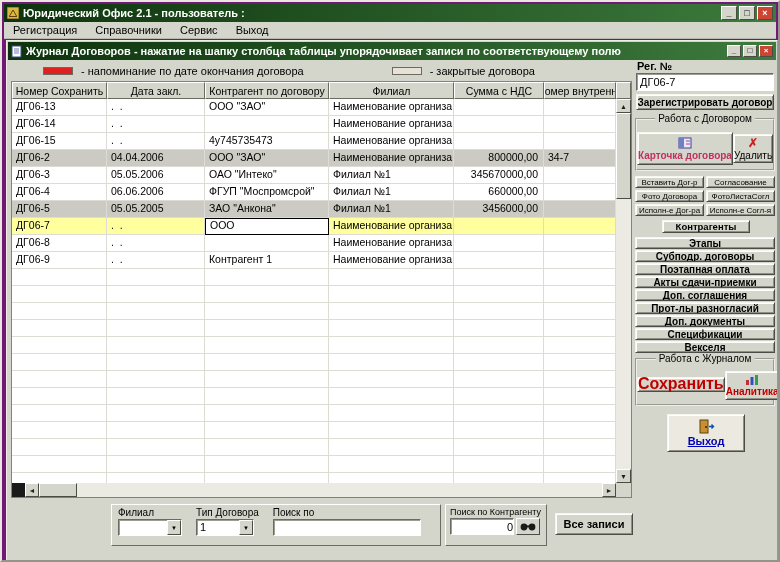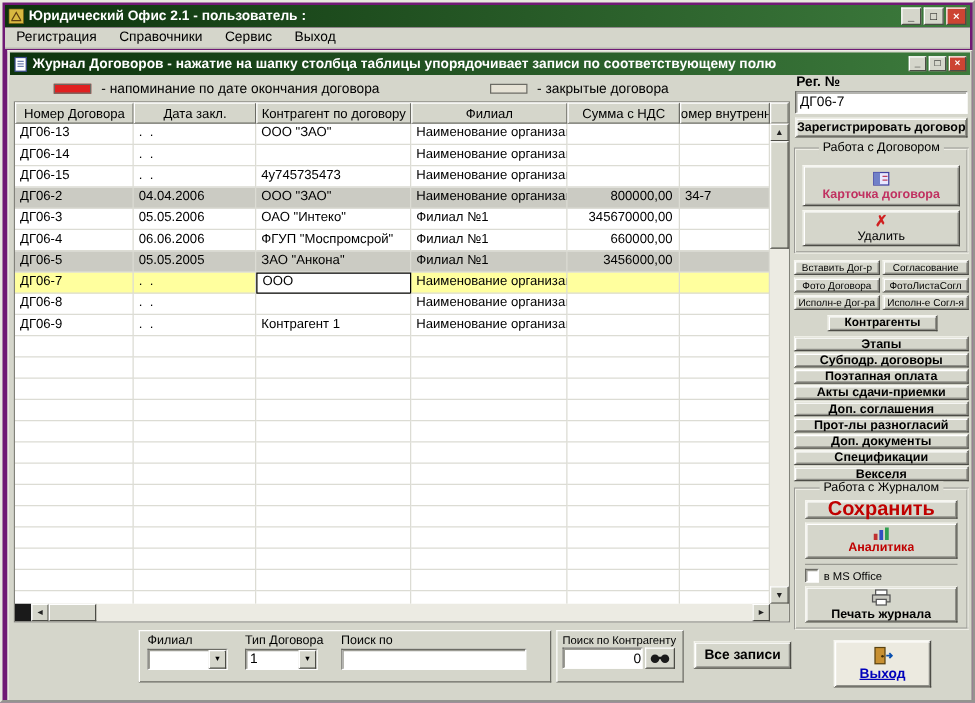--- a/index.html
+++ b/index.html
@@ -114,21 +114,21 @@
     font-weight:bold; font-size:11px; }
 
   
   .right-panel { position:absolute; left:628px; top:19px; width:142px; height:500px;
     overflow:hidden; display:flex; flex-direction:column; }
   .reg-label { font-weight:bold; font-size:11px; margin:0 0 1px 2px; }
   .reg-input { width:138px; height:18px; margin-left:1px; }
   .register-btn { width:138px; height:16px; margin:3px 0 0 1px; font-weight:bold; font-size:10px;
     white-space:nowrap; overflow:hidden; }
   .groupbox { position:relative; border:2px groove #eeeee6; margin-top:8px; width:140px;
-    display:flex; flex-direction:column; align-items:center; padding:9px 0 4px 0; }
+    display:flex; flex-direction:row; align-items:center; padding:9px 0 4px 0; }
   .groupbox-title { position:absolute; top:-7px; left:50%; transform:translateX(-50%);
     background:#d5d6cb; font-size:10px; padding:0 3px; white-space:nowrap; }
   .bigbtn { width:126px; display:flex; flex-direction:column; align-items:center;
     justify-content:center; gap:1px; font-size:10px; }
   .bigbtn .lbl { white-space:nowrap; overflow:hidden; }
   .btn-new { height:33px; }
   .btn-card { height:33px; margin-top:3px; color:#c03060; font-weight:bold; }
   .btn-del { height:29px; margin-top:3px; }
   .xglyph { color:#d02020; font-weight:bold; font-size:12px; line-height:1; }
   .small-grid { display:grid; grid-template-columns:69px 69px; gap:2px; margin-top:5px; width:140px; }
@@ -199,21 +199,21 @@
 
     <div class="legend">
       <span class="swatch red"></span>
       <span>- напоминание по дате окончания договора</span>
       <span class="swatch beige"></span>
       <span>- закрытые договора</span>
     </div>
 
     <div class="grid">
       <div class="grid-header">
-          <div class="hcell c0">Номер Договора</div>
+          <div class="hcell c0">Номер Сохранить</div>
           <div class="hcell c1">Дата закл.</div>
           <div class="hcell c2">Контрагент по договору</div>
           <div class="hcell c3">Филиал</div>
           <div class="hcell c4">Сумма с НДС</div>
           <div class="hcell c5">Номер внутренни</div>
           <div class="hcell hfill"></div>
         </div>
       <div class="grid-body">
           <div class="trow normal">
             <div class="tcell c0">ДГ06-13</div>

